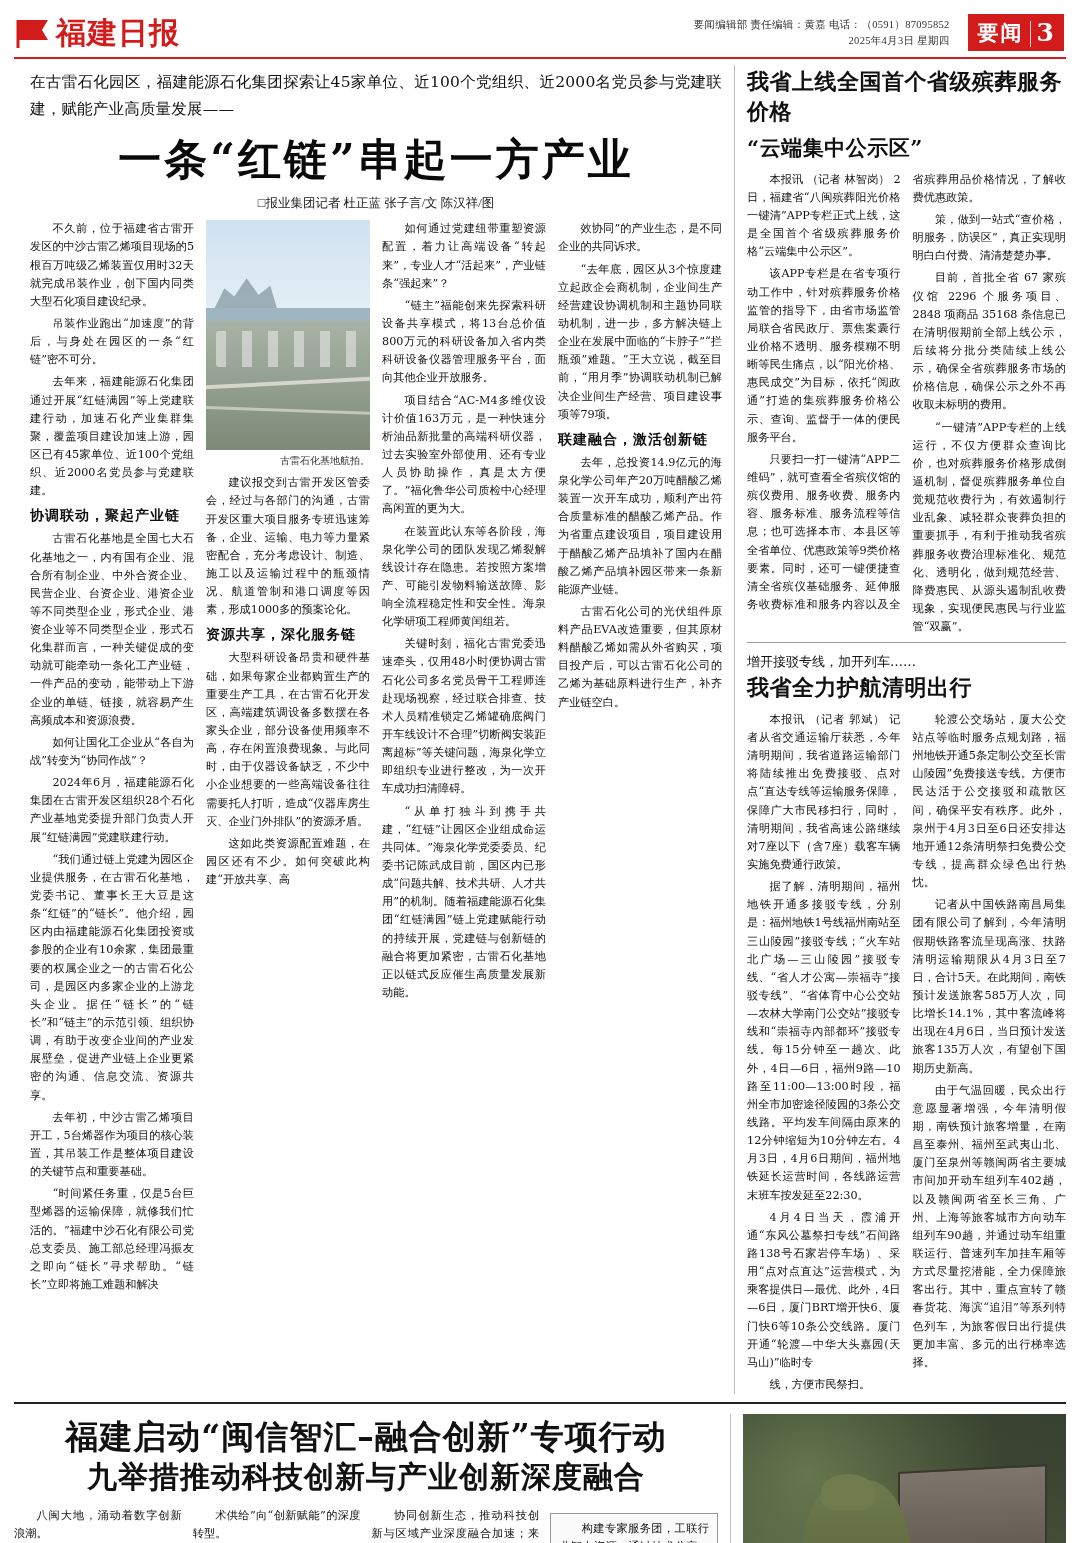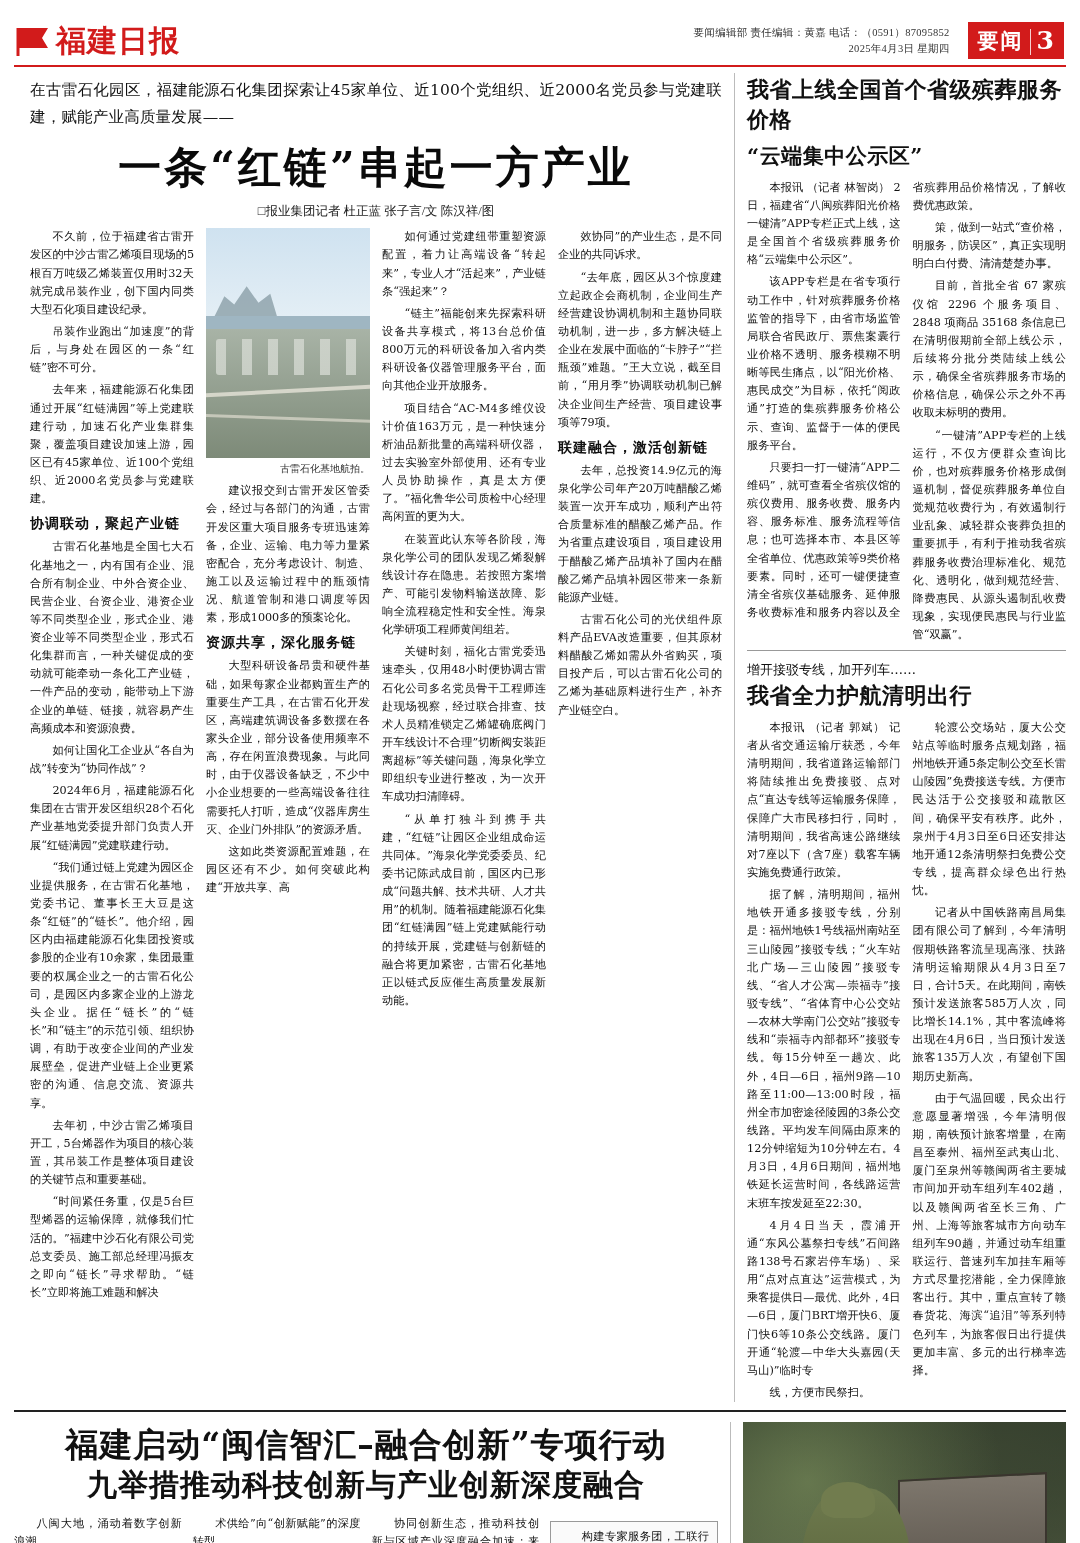--- a/index.html
+++ b/index.html
@@ -5,21 +5,21 @@
   * { box-sizing: border-box; }
   html, body { margin:0; padding:0; }
   body {
     width:1080px; height:1543px;
     background:#ffffff;
     font-family:"Liberation Serif", serif;
     color:#111;
     position:relative;
     overflow:hidden;
   }
-  .page { position:relative; width:1080px; height:1543px; padding:12px 14px; }
+  .page { position:relative; width:1080px; height:1543px; padding:4px 14px; }
 
   
   .masthead {
     display:flex; align-items:center; justify-content:space-between;
     padding:10px 2px 6px 2px;
     border-bottom:2px solid #d21b1b;
   }
   .logo-wrap { display:flex; align-items:center; gap:6px; }
   .logo-mark { width:34px; height:34px; position:relative; }
   .logo-mark svg { display:block; }

